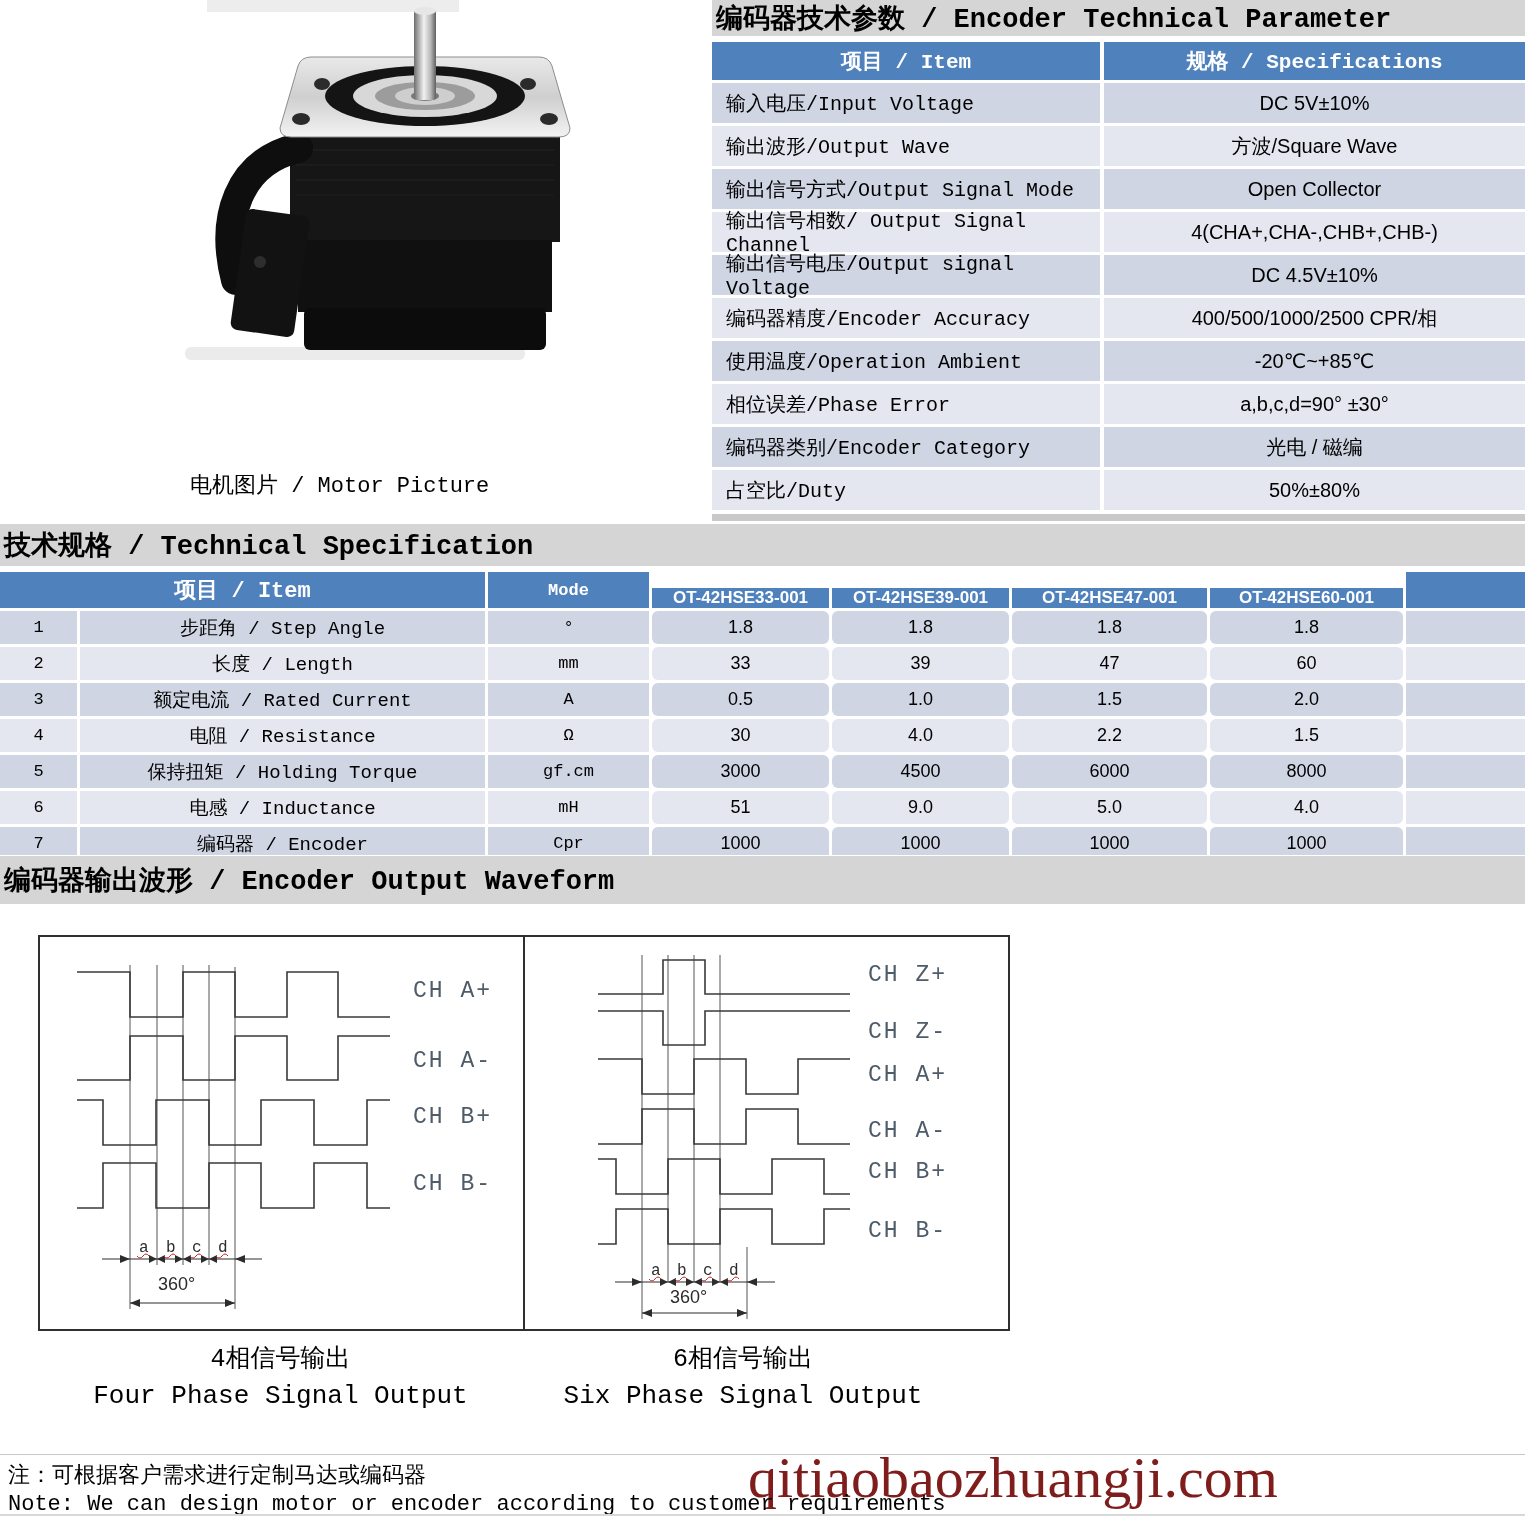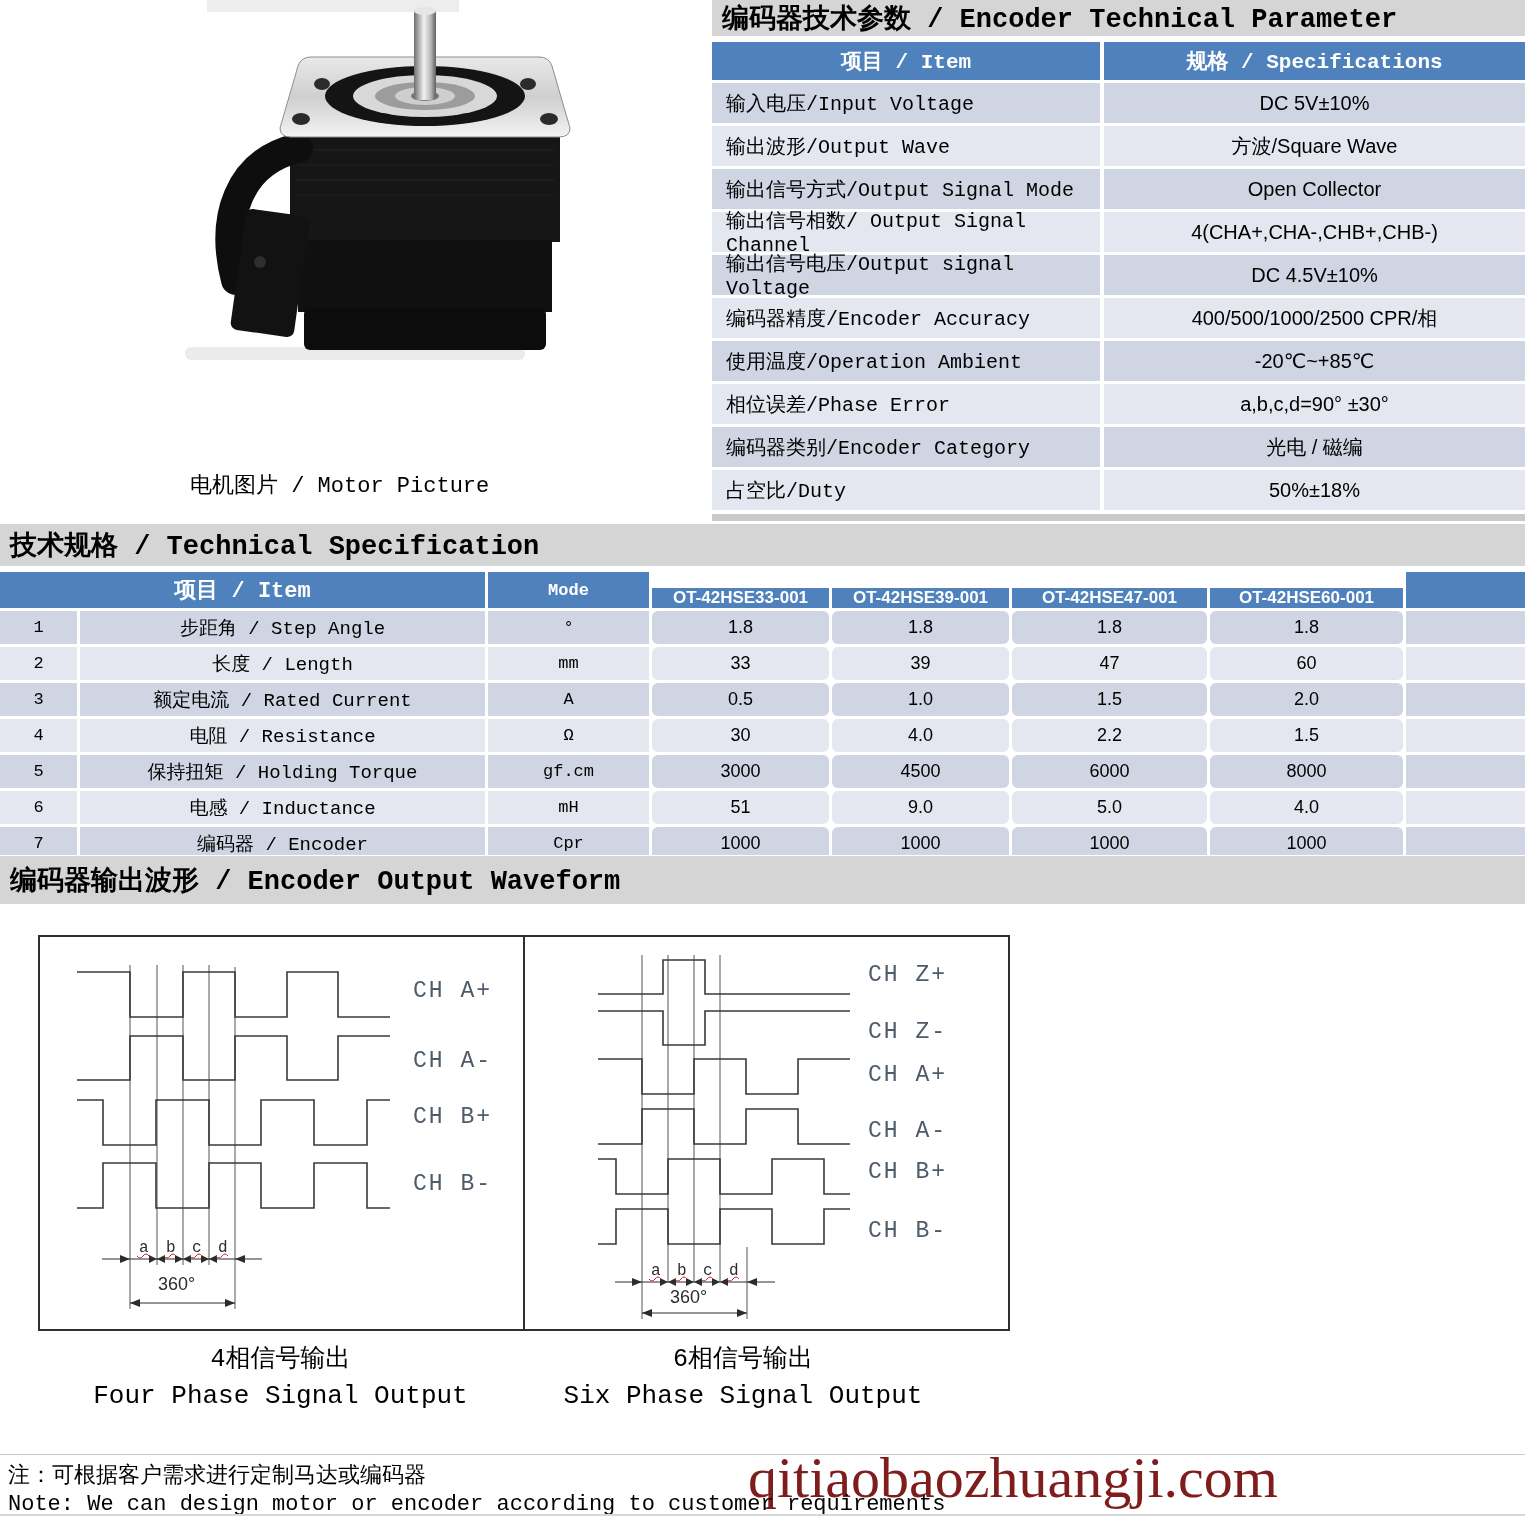--- a/index.html
+++ b/index.html
@@ -2,21 +2,21 @@
 <html><head>
 <meta charset="utf-8">
 <style>
   html,body{margin:0;padding:0;background:#fff;}
   .page{position:relative;width:1525px;height:1518px;background:#ffffff;overflow:hidden;
         font-family:"Liberation Mono","DejaVu Sans Mono",monospace;color:#000;}
   .abs{position:absolute;}
 
   
   .sec-bar{position:absolute;background:#d5d5d5;color:#000;font-weight:bold;font-size:27px;
-           display:flex;align-items:center;padding-left:10px;box-sizing:border-box;}
+           display:flex;align-items:center;padding-left:4px;box-sizing:border-box;}
 
   
   .cell{display:flex;align-items:center;box-sizing:border-box;}
   .dark .cell{background:#cfd5e3;}
   .light .cell{background:#e4e7ef;}
   .hrow .cell{background:#4f81bd;color:#fff;font-weight:bold;justify-content:center;}
 
   
   #enc-table{position:absolute;left:712px;top:42px;width:813px;}
   .erow{display:flex;height:40px;margin-bottom:3px;}
@@ -157,21 +157,21 @@
     <div class="erow light">
       <div class="cell c1">相位误差/Phase Error</div>
       <div class="cell c2">a,b,c,d=90° ±30°</div>
     </div>
     <div class="erow dark">
       <div class="cell c1">编码器类别/Encoder Category</div>
       <div class="cell c2">光电 / 磁编</div>
     </div>
     <div class="erow light">
       <div class="cell c1">占空比/Duty</div>
-      <div class="cell c2">50%±18%</div>
+      <div class="cell c2">50%±80%</div>
     </div>
   </div>
   <div class="strip" style="left:712px;top:514px;width:813px;height:7px;"></div>
 
   <div class="sec-bar" style="left:0;top:524px;width:1525px;height:42px;">技术规格 / Technical Specification</div>
 
   <div id="spec-table">
     <div class="srow hrow">
       <div class="cell sc01">项目 / Item</div>
       <div class="cell sc2">Mode</div>

